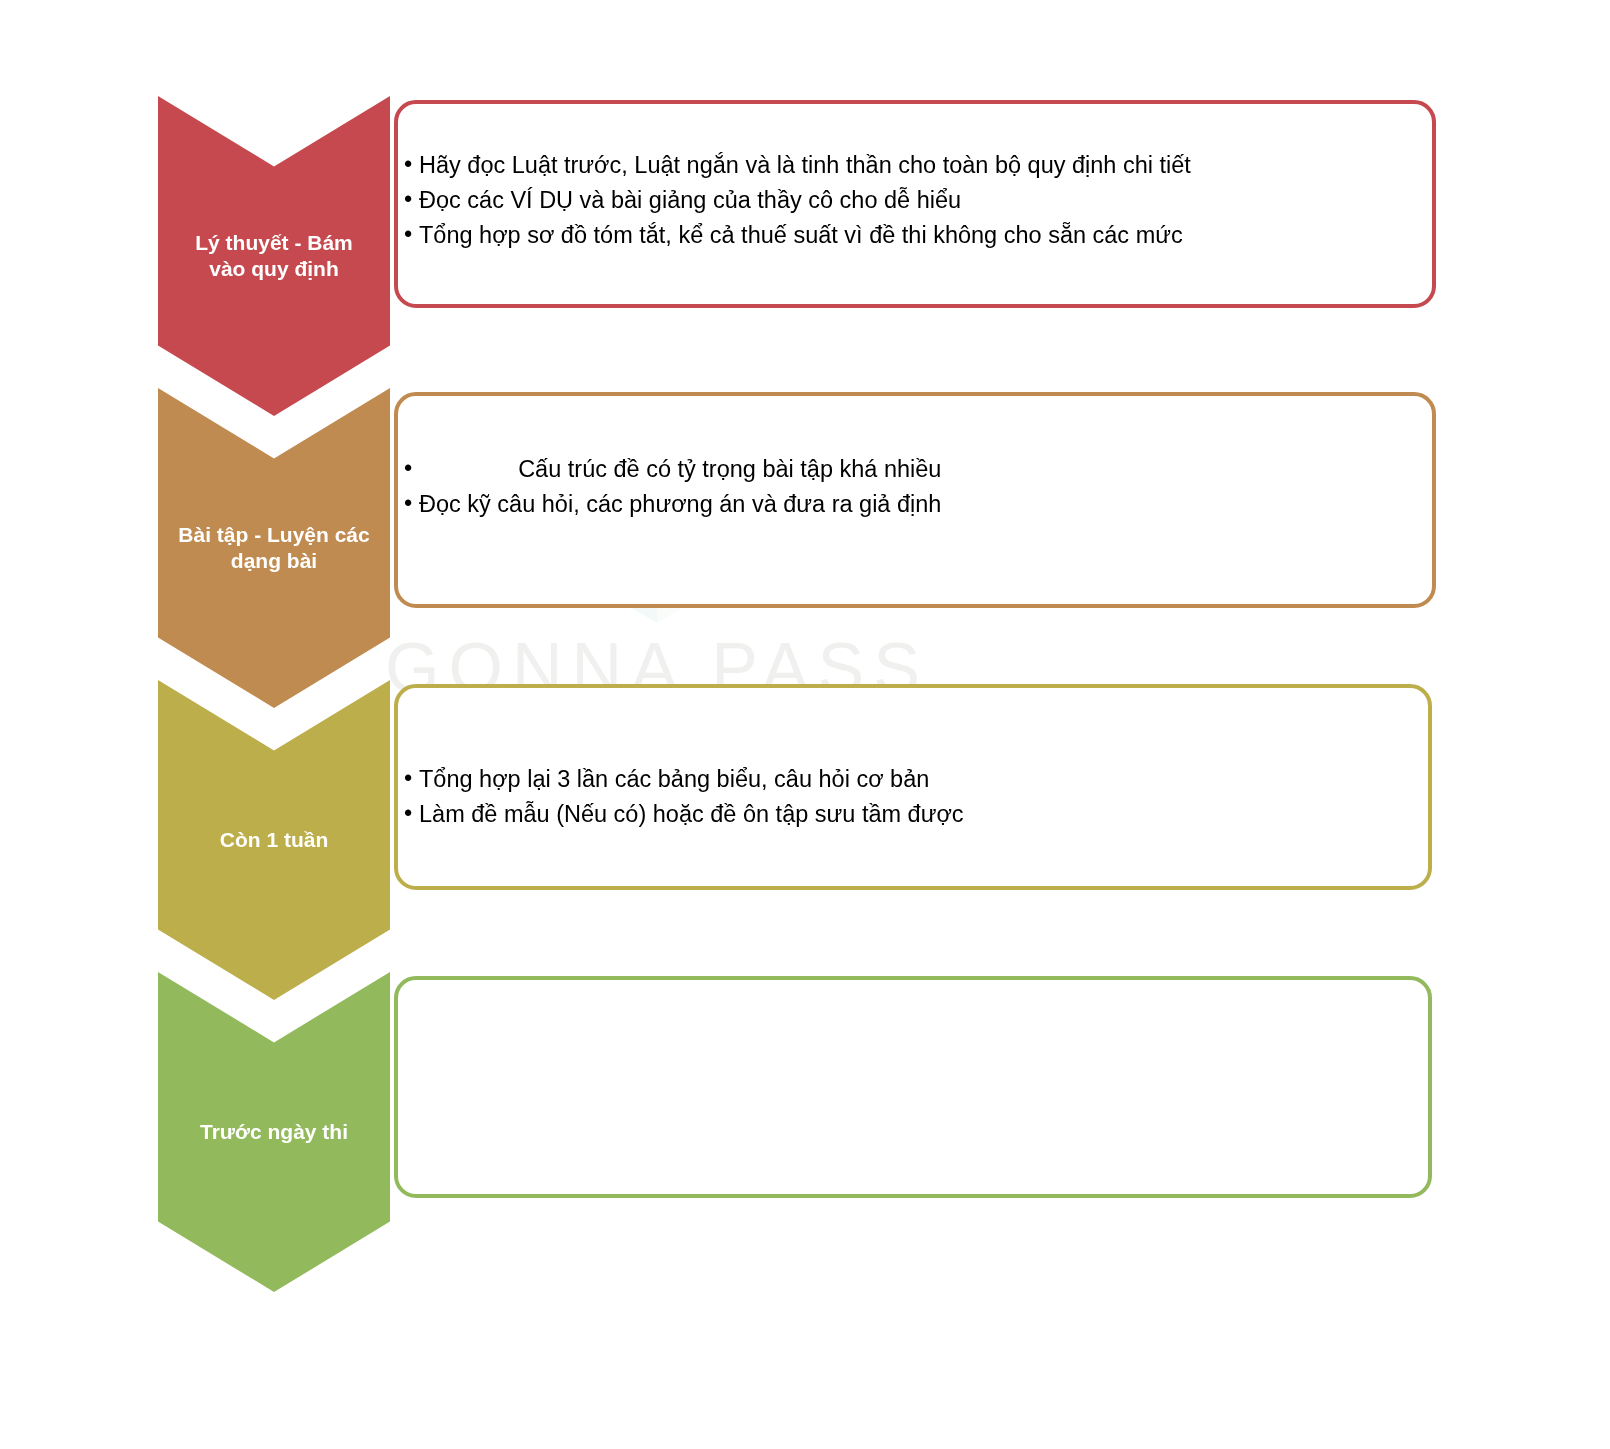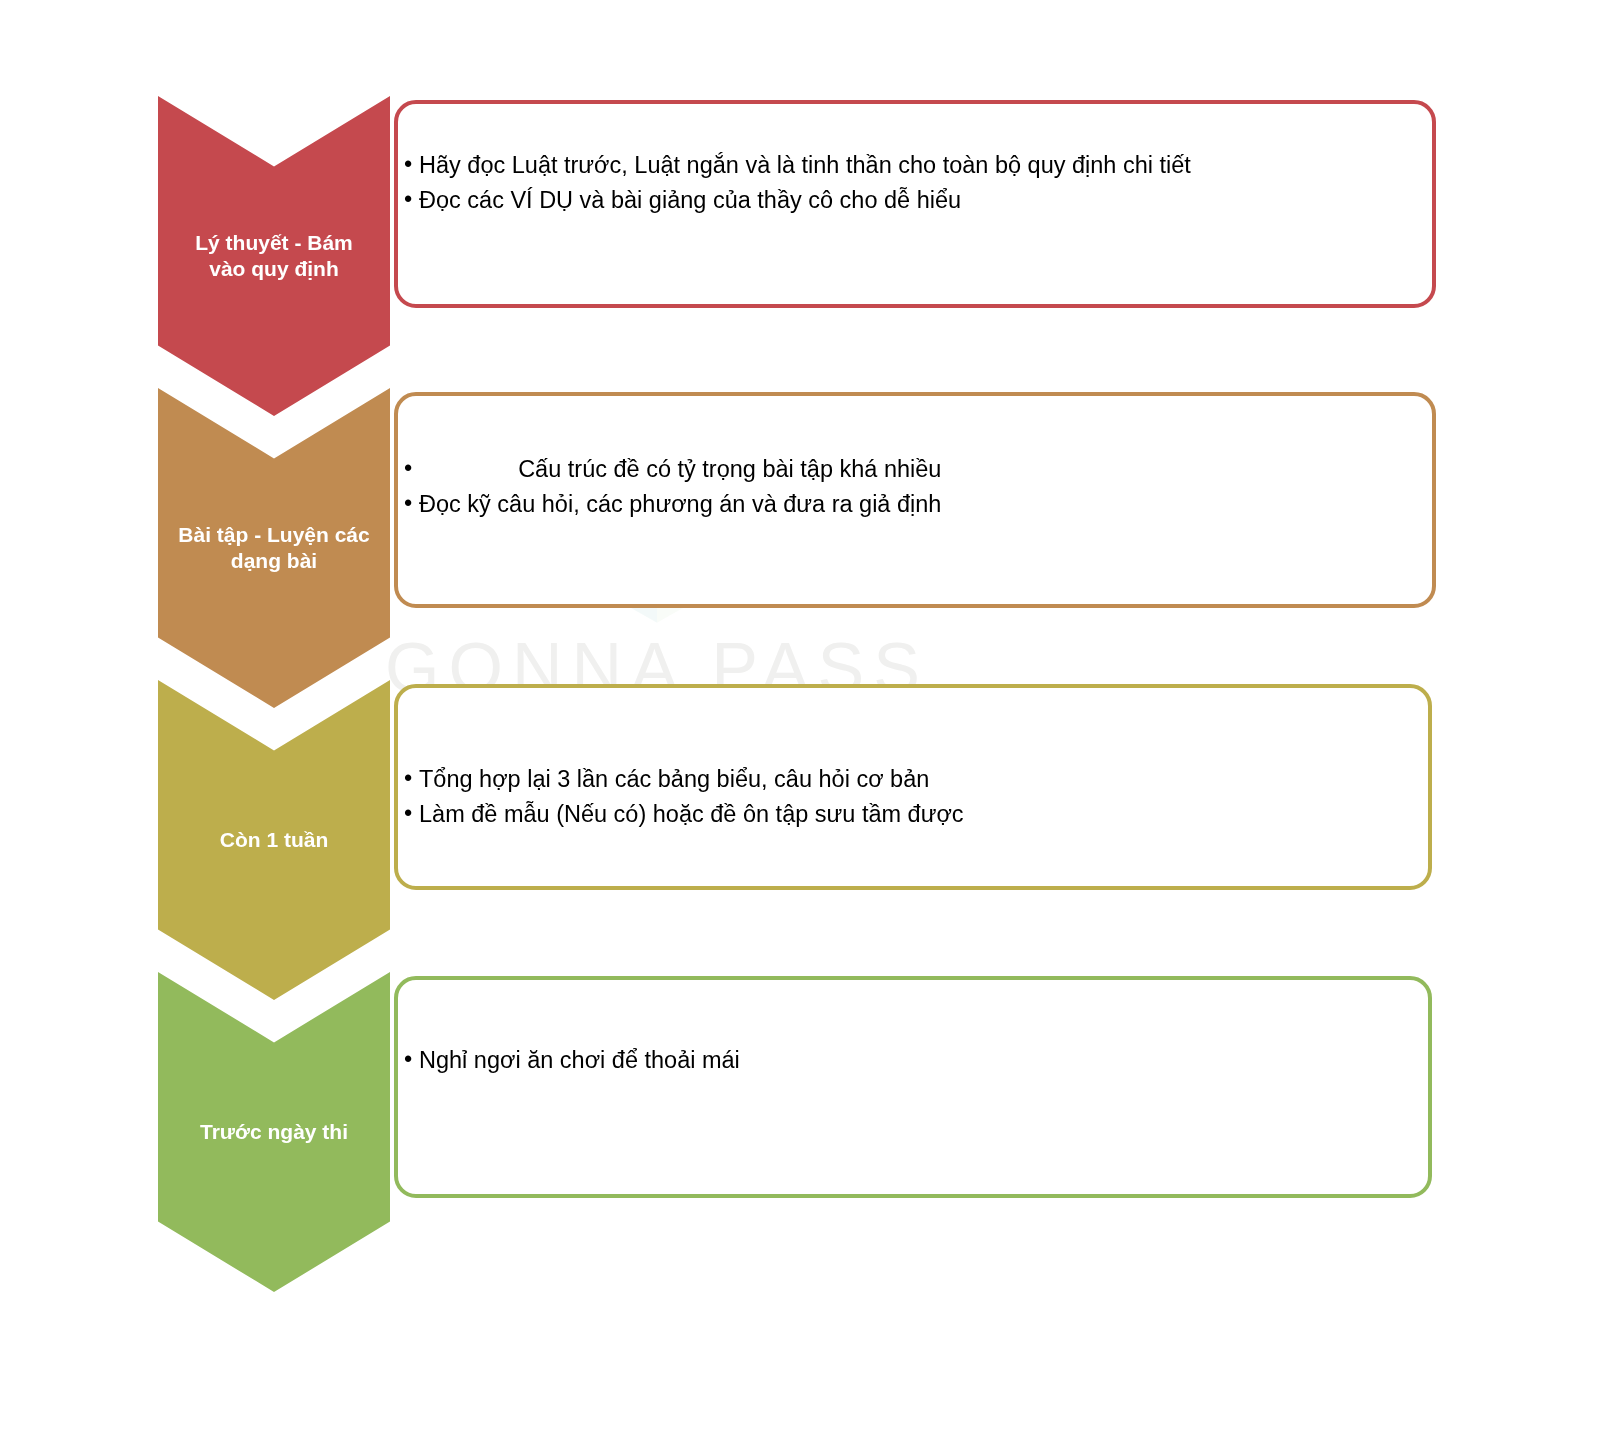--- a/index.html
+++ b/index.html
@@ -156,20 +156,21 @@
 
   <div class="row" id="row0">
     <div class="panel" style="border-color:#C5494E"></div>
     <div class="chev" style="background:#C5494E">
       <div class="chev-label">Lý thuyết - Bám
 vào quy định</div>
     </div>
     <ul class="bullets">
       <li class="b">Hãy đọc Luật trước, Luật ngắn và là tinh thần cho toàn bộ quy định chi tiết</li>
       <li>Đọc các VÍ DỤ và bài giảng của thầy cô cho dễ hiểu</li>
+      <li class="b">Tổng hợp sơ đồ tóm tắt, kể cả thuế suất vì đề thi không cho sẵn các mức</li>
     </ul>
   </div>
 
   <div class="row" id="row1">
     <div class="panel" style="border-color:#C08B51"></div>
     <div class="chev" style="background:#C08B51">
       <div class="chev-label">Bài tập - Luyện các
 dạng bài</div>
     </div>
     <ul class="bullets">
@@ -188,17 +189,16 @@
       <li class="b">Làm đề mẫu (Nếu có) hoặc đề ôn tập sưu tầm được</li>
     </ul>
   </div>
 
   <div class="row" id="row3">
     <div class="panel" style="border-color:#92BA5C"></div>
     <div class="chev" style="background:#92BA5C">
       <div class="chev-label">Trước ngày thi</div>
     </div>
     <ul class="bullets">
-      <li class="b">Nghỉ ngơi ăn chơi để thoải mái</li>
     </ul>
   </div>
 
 </div>
 
 </body></html>

